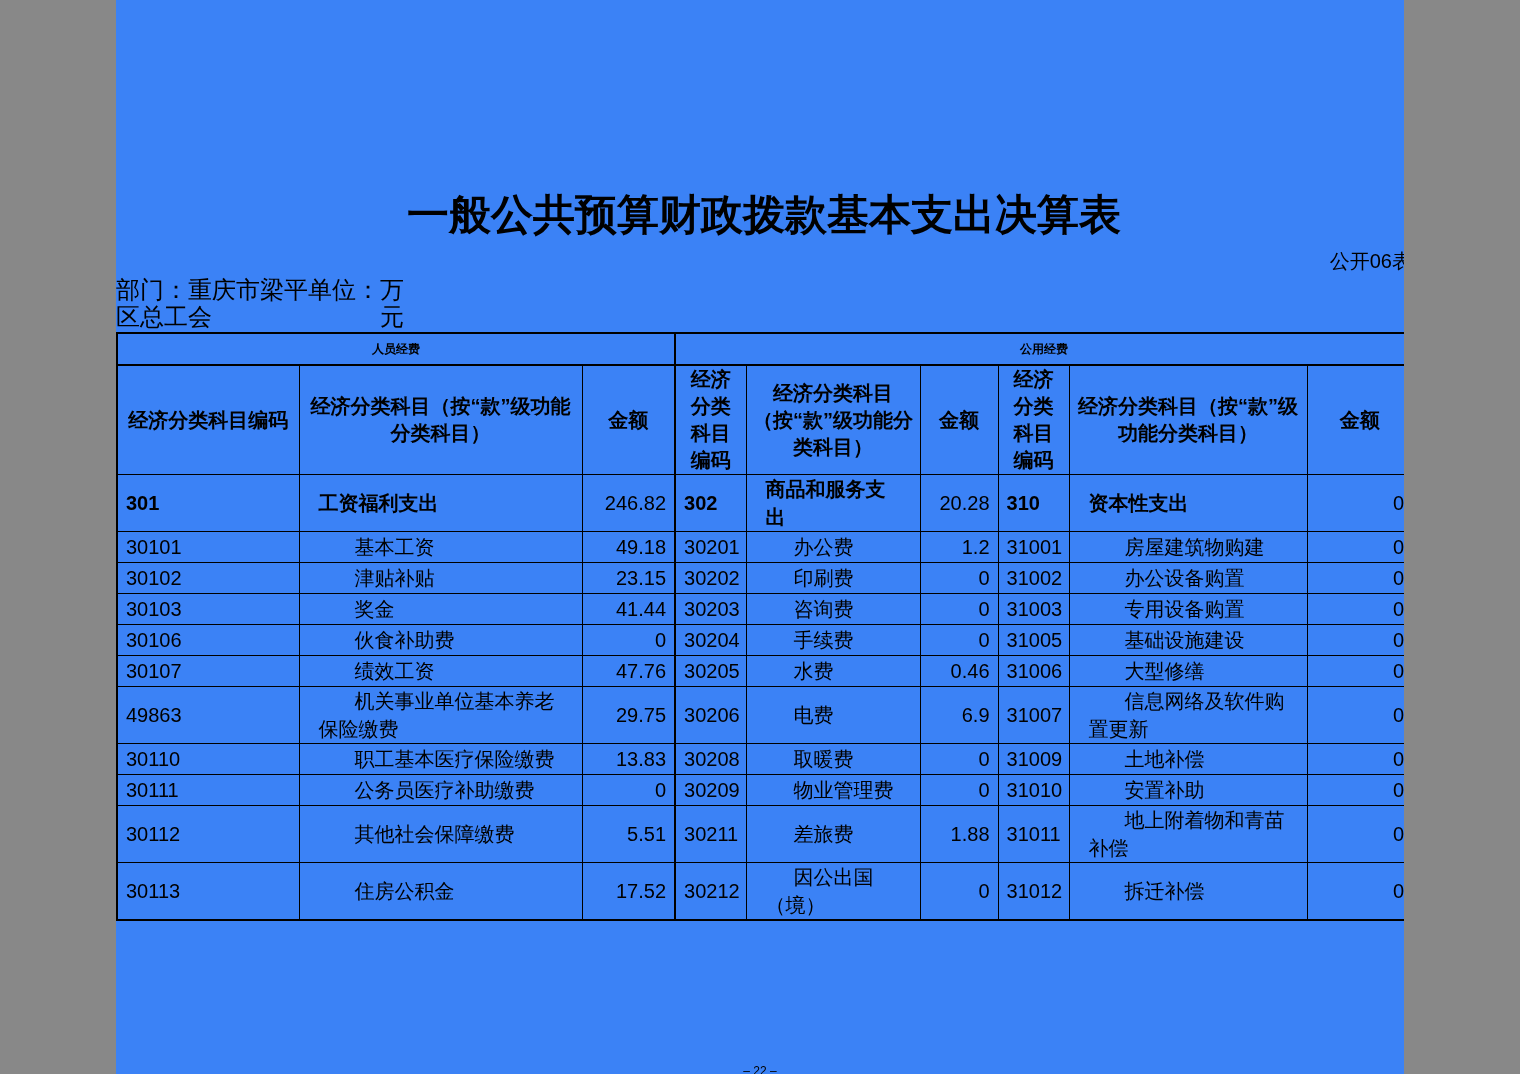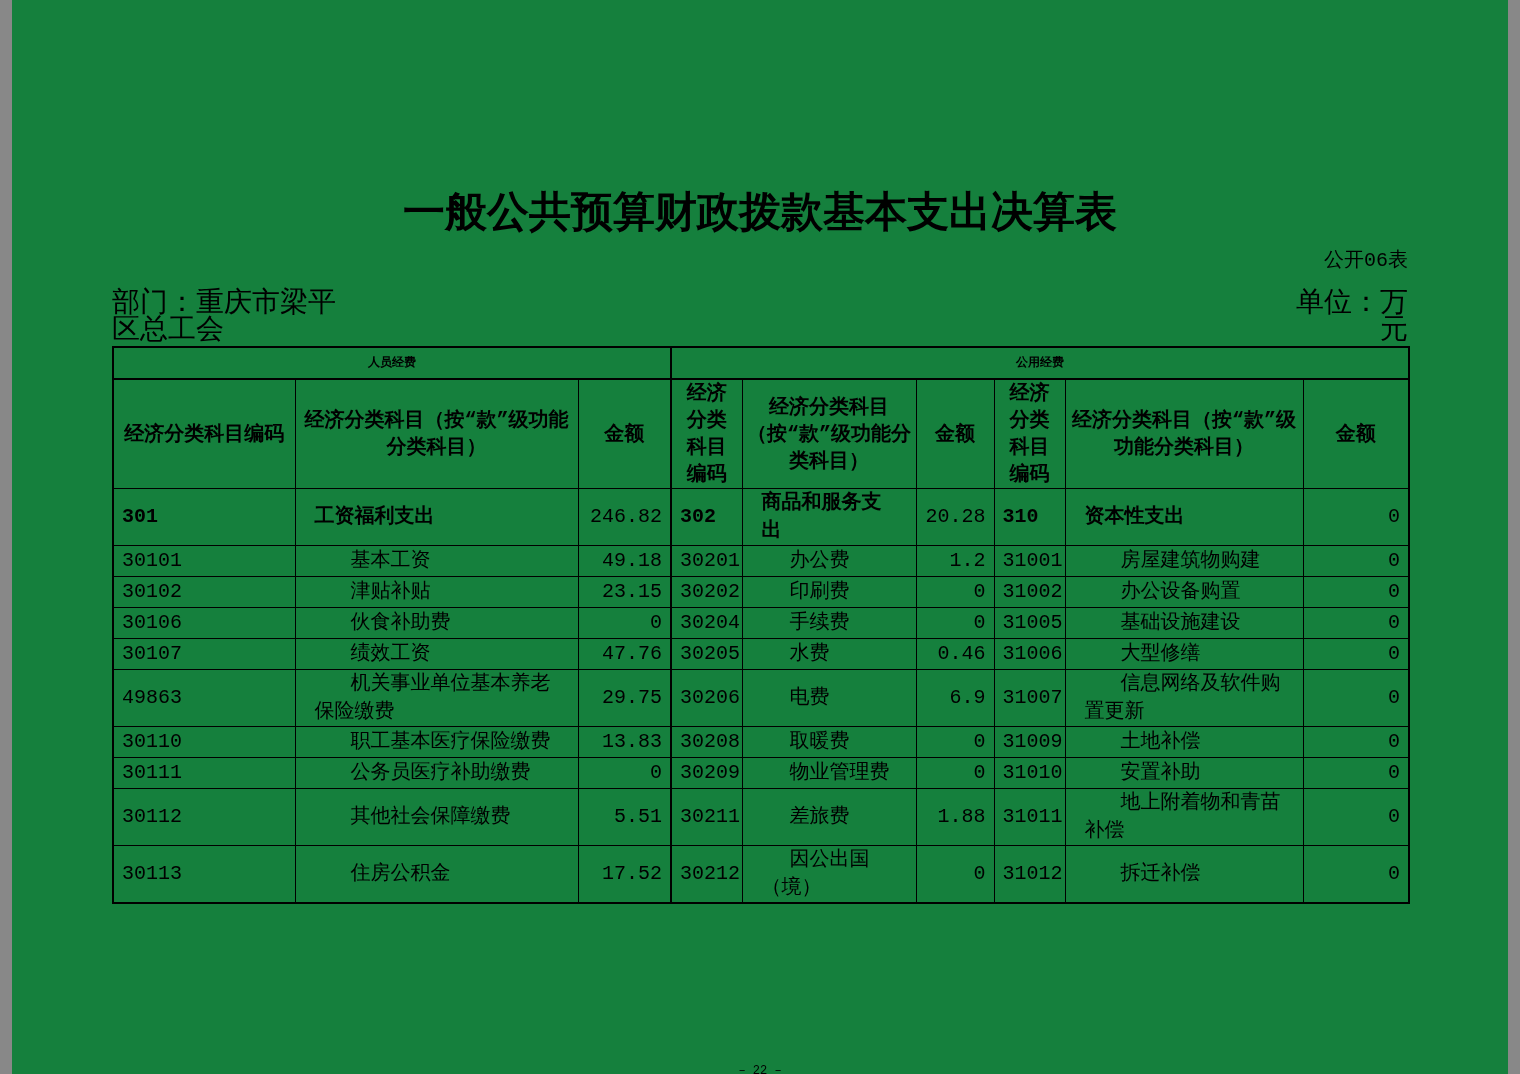--- a/index.html
+++ b/index.html
@@ -1,32 +1,32 @@
 <!DOCTYPE html>
 <html><head>
 <meta charset="utf-8">
 <style>
   html,body { margin:0; padding:0; background:#888; }
   .page {
-    position:relative; width:1496px; height:1074px; margin:0 auto;
-    background:#15803d; color:#000;
-    font-family:Liberation Mono, monospace;
+    position:relative; width:1288px; height:1074px; margin:0 auto;
+    background:#3b82f6; color:#000;
+    font-family:Liberation Sans, sans-serif;
     overflow:hidden;
   }
   .content { width:1296px; margin:0 auto; }
   .title {
     margin:0; padding-top:190px;
     text-align:center; font-size:42px; font-weight:bold; line-height:50px;
   }
   .form-no {
     text-align:right; font-size:20px; line-height:26px; margin-top:8px;
   }
   .meta-row {
-    display:flex; justify-content:space-between; align-items:flex-start;
-    font-size:28px; line-height:27px; margin-top:16px;
+    display:flex; align-items:flex-start;
+    font-size:24px; line-height:27px; margin-top:2px;
   }
   .dept { text-align:left; }
   .unit { text-align:right; }
   table.fin-table {
     border-collapse:collapse; table-layout:fixed; width:1296px;
     border:2px solid #000; margin-top:2px;
   }
   .fin-table th, .fin-table td { border:1px solid #000; overflow:hidden; }
   tr.band th {
     height:28px; font-size:12px; font-weight:bold; text-align:center;
@@ -130,20 +130,31 @@
             <td class="subject g0">津贴补贴</td>
             <td class="amount g0">23.15</td>
             <td class="code g1">30202</td>
             <td class="subject g1">印刷费</td>
             <td class="amount g1">0</td>
             <td class="code g2">31002</td>
             <td class="subject g2">办公设备购置</td>
             <td class="amount g2">0</td>
           </tr>
           <tr>
+            <td class="code g0">30103</td>
+            <td class="subject g0">奖金</td>
+            <td class="amount g0">41.44</td>
+            <td class="code g1">30203</td>
+            <td class="subject g1">咨询费</td>
+            <td class="amount g1">0</td>
+            <td class="code g2">31003</td>
+            <td class="subject g2">专用设备购置</td>
+            <td class="amount g2">0</td>
+          </tr>
+          <tr>
             <td class="code g0">30106</td>
             <td class="subject g0">伙食补助费</td>
             <td class="amount g0">0</td>
             <td class="code g1">30204</td>
             <td class="subject g1">手续费</td>
             <td class="amount g1">0</td>
             <td class="code g2">31005</td>
             <td class="subject g2">基础设施建设</td>
             <td class="amount g2">0</td>
           </tr>

